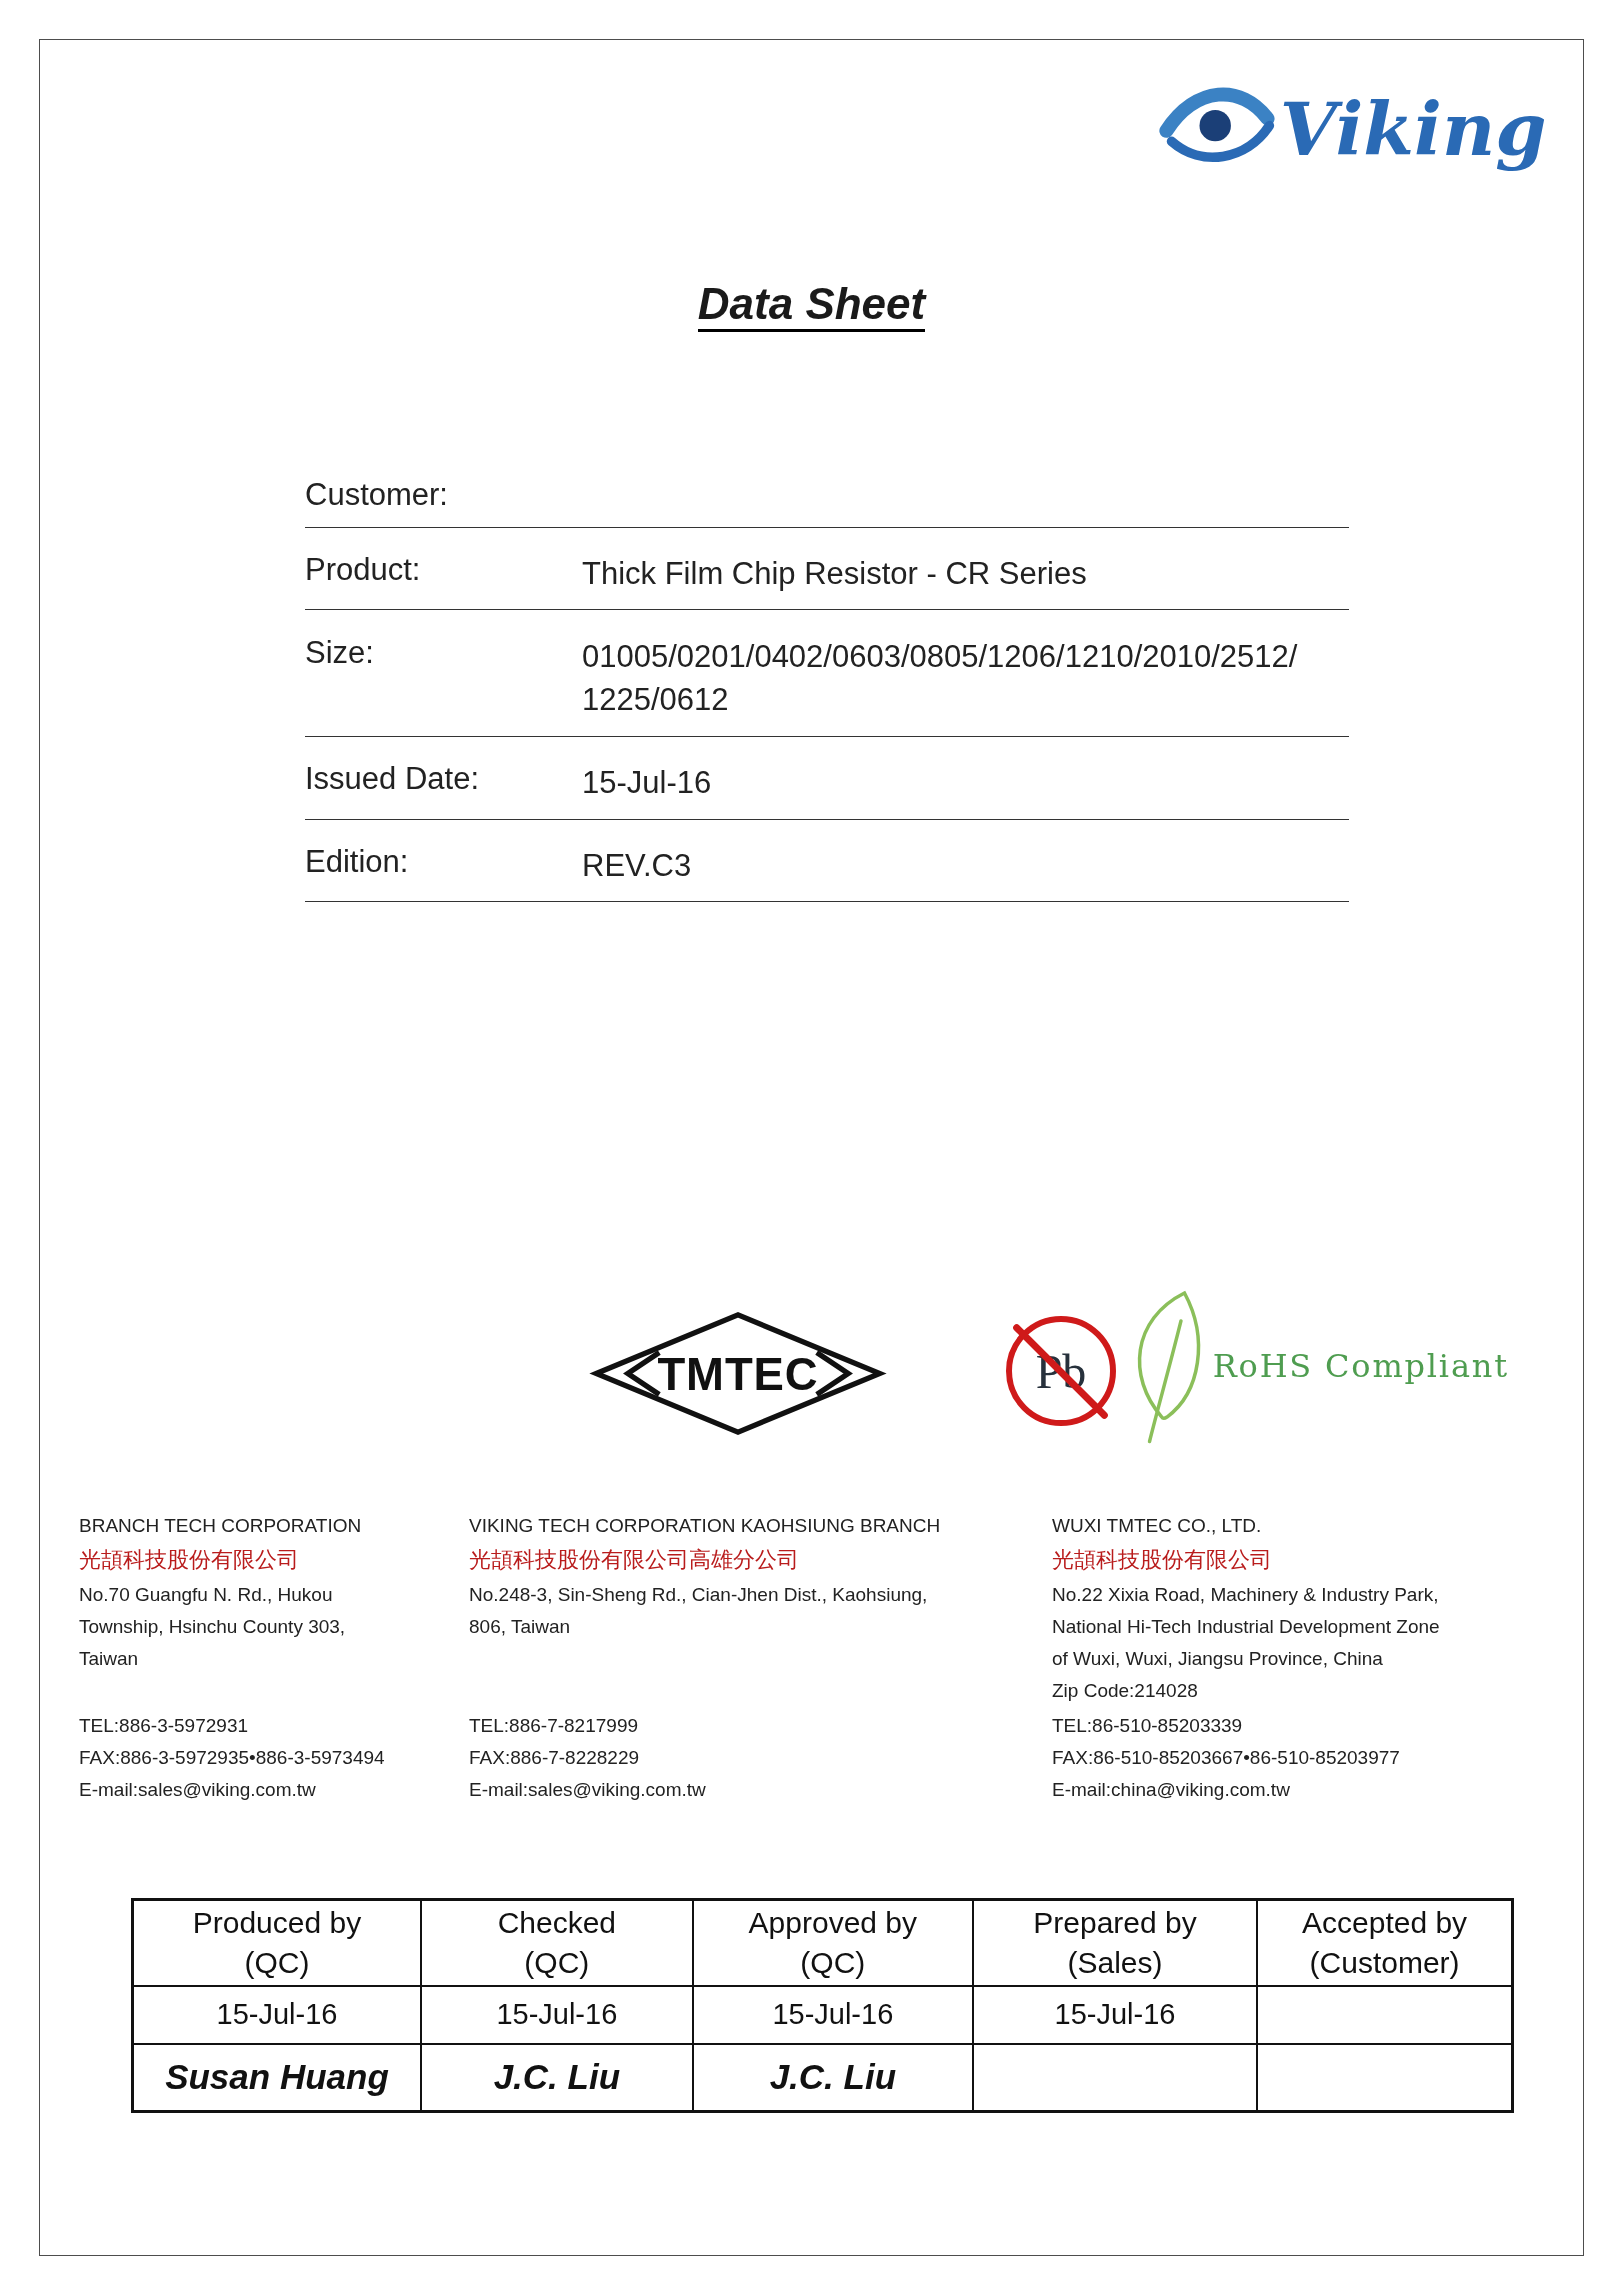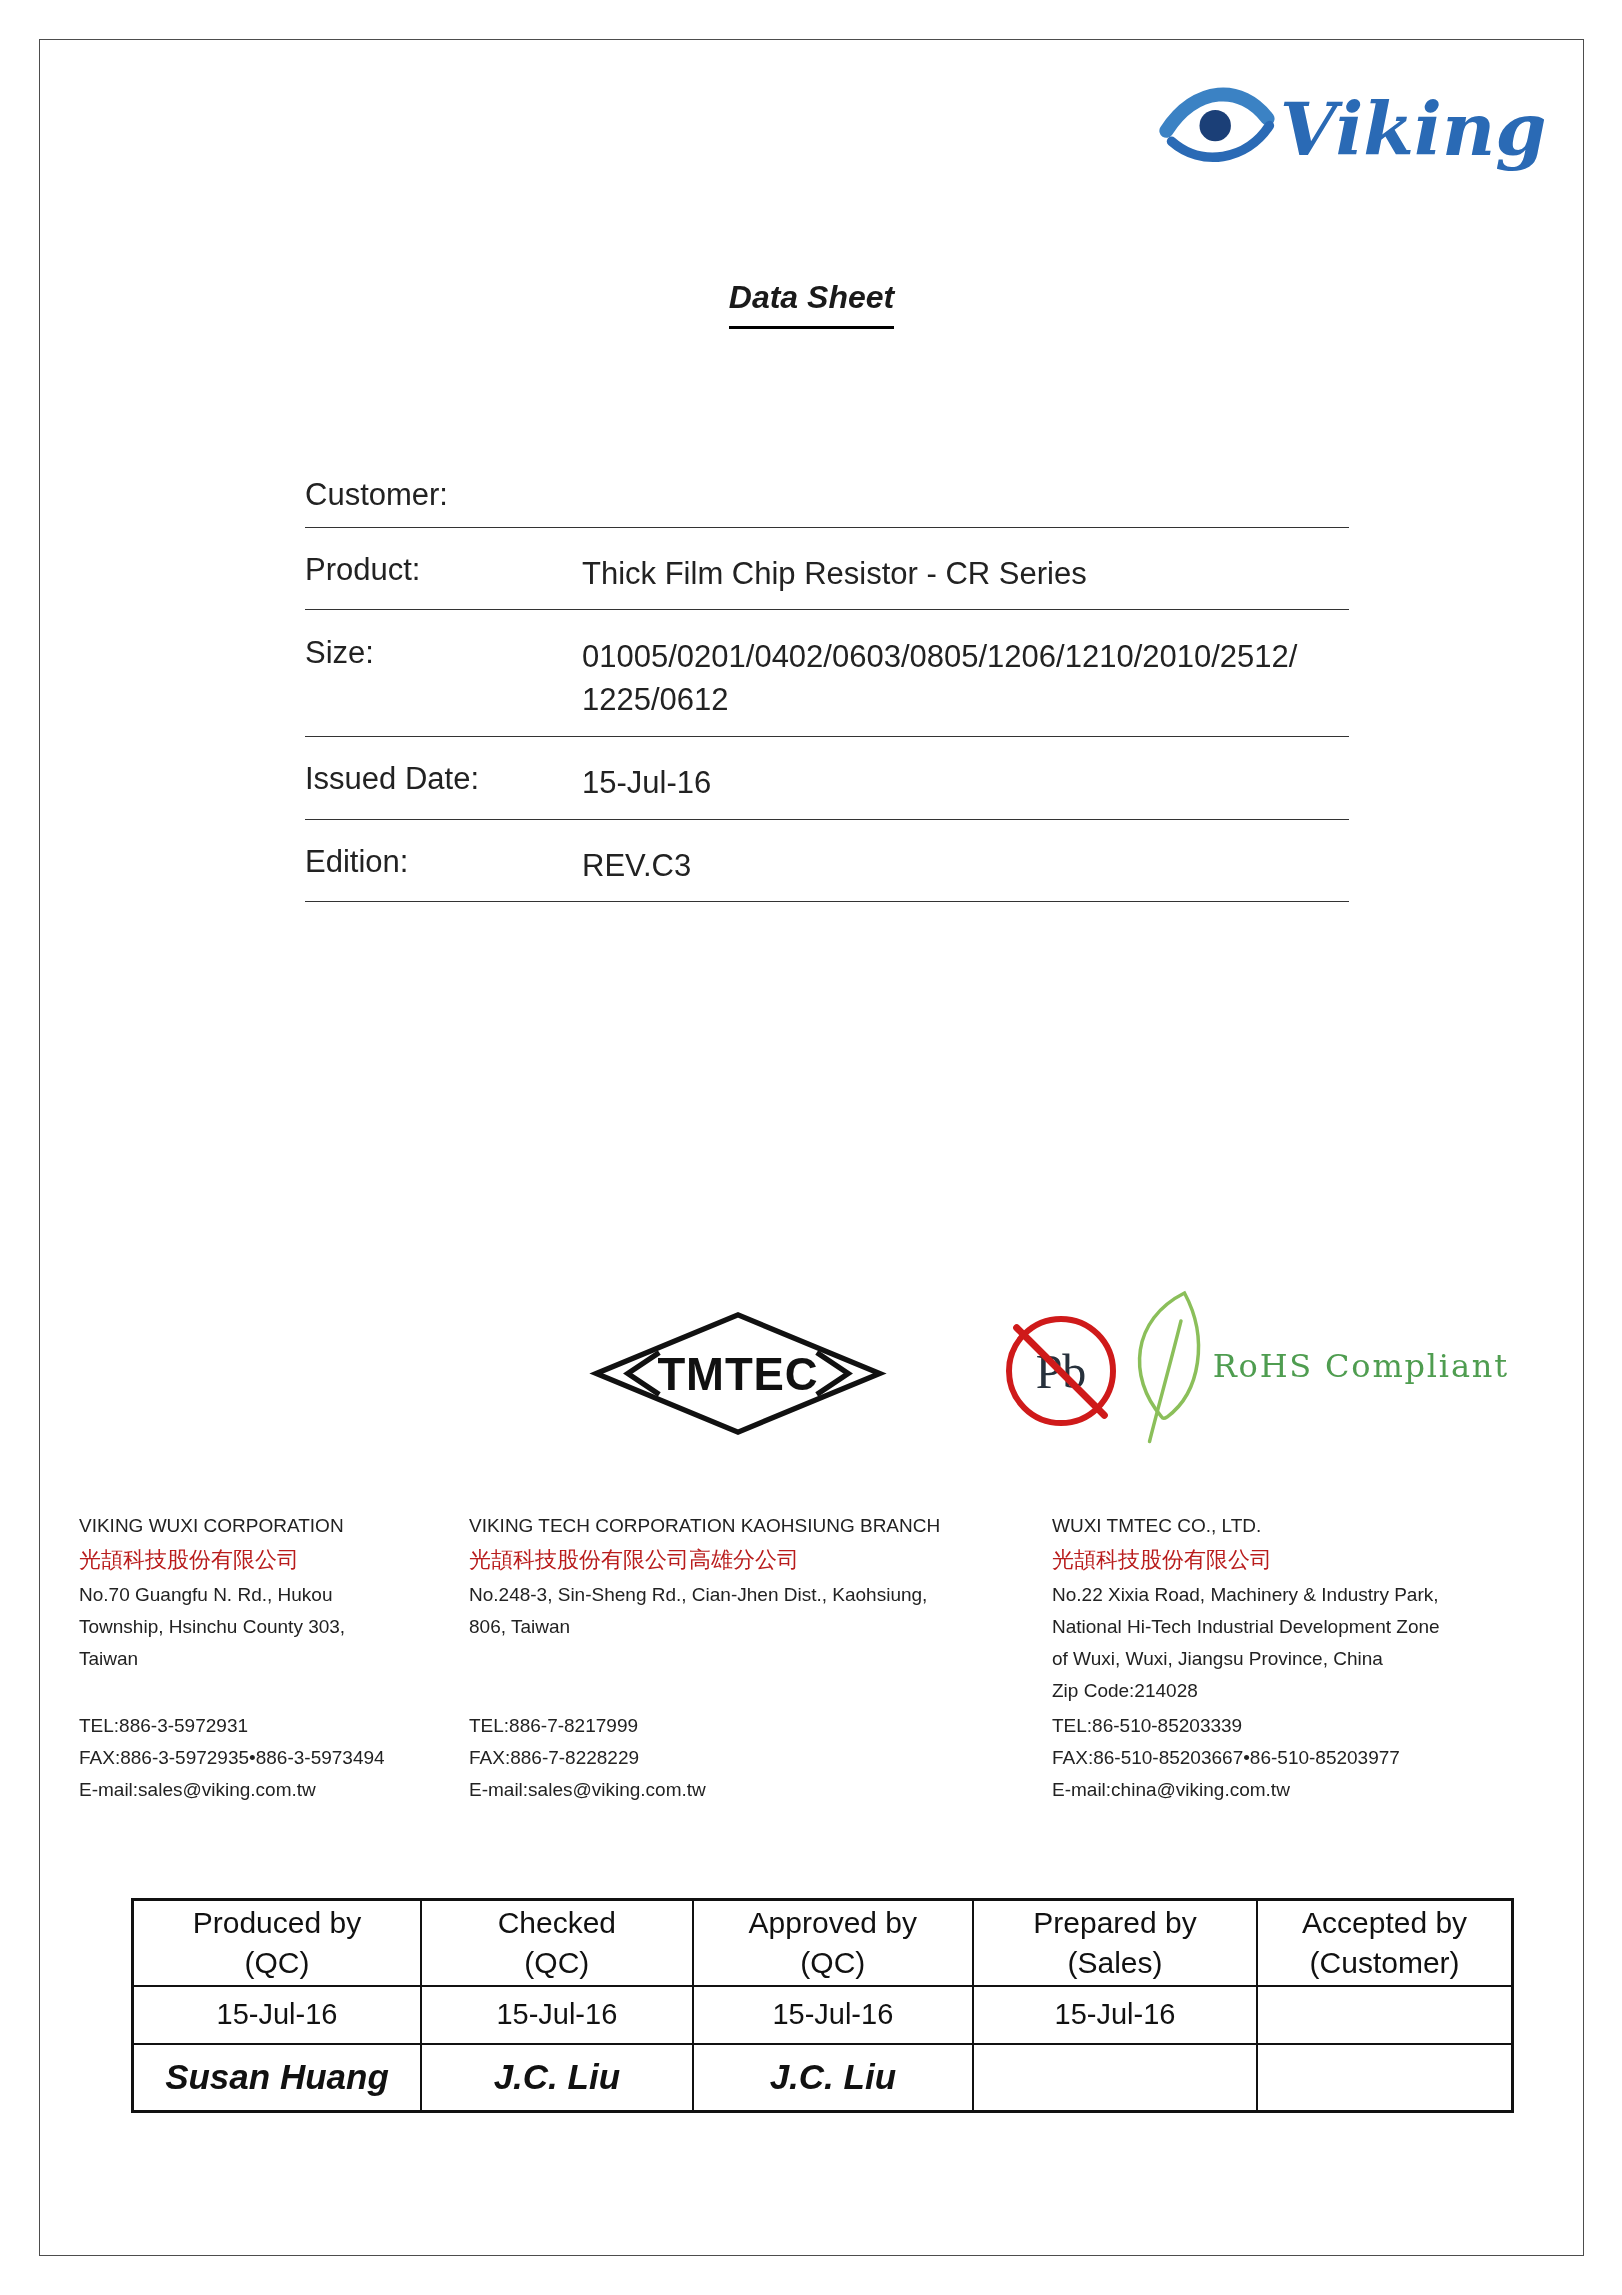--- a/index.html
+++ b/index.html
@@ -14,22 +14,22 @@
   .border-frame {
     position: absolute; left: 39px; top: 39px; right: 39px; bottom: 39px;
     border: 1.8px solid #4d4d4d;
   }
   
   .viking-logo { position: absolute; top: 75px; right: 72px; width: 394px; height: 103px; }
   
   .title-wrap { position: absolute; top: 279px; left: 0; width: 100%; text-align: center; }
   .title-wrap span {
     display: inline-block;
-    font-size: 32px; font-weight: bold; font-style: italic;
-    border-bottom: 3.5px solid #000; padding-bottom: 10px;
+    font-size: 44px; font-weight: bold; font-style: italic;
+    border-bottom: 3.5px solid #000; padding-bottom: 0;
   }
   
   .info { position: absolute; left: 305px; top: 452px; width: 1044px; }
   .info-row {
     display: flex; align-items: flex-start;
     border-bottom: 1.8px solid #333;
     padding: 24.5px 0 14px 0;
     font-size: 31px;
   }
   .info-label { width: 277px; flex-shrink: 0; color: #222; }
@@ -134,21 +134,21 @@
 <div class="rohs">
   <svg class="rohs-leaf" viewBox="0 0 108 182">
     <path d="M44 150 C 4 104, 10 38, 70 8 C 98 60, 88 122, 50 150 C 47 152, 45 152, 44 150 Z" fill="none" stroke="#8bbf5a" stroke-width="4"></path>
     <path d="M30 178 C 40 138, 52 96, 66 40" fill="none" stroke="#8bbf5a" stroke-width="4" stroke-linecap="round"></path>
   </svg>
   <span class="rohs-text">RoHS Compliant</span>
 </div>
 
 <div class="companies">
   <div class="company c1">
-    <div class="company-name">VIKING WUXI CORPORATION</div>
+    <div class="company-name">BRANCH TECH CORPORATION</div>
     <div class="company-cn">光頡科技股份有限公司</div>
     <div class="company-address">No.70 Guangfu N. Rd., Hukou
 Township, Hsinchu County 303,
 Taiwan</div>
     <div class="company-contact">
       <div>TEL:886-3-5972931</div>
       <div>FAX:886-3-5972935•886-3-5973494</div>
       <div>E-mail:sales@viking.com.tw</div>
     </div>
   </div>

